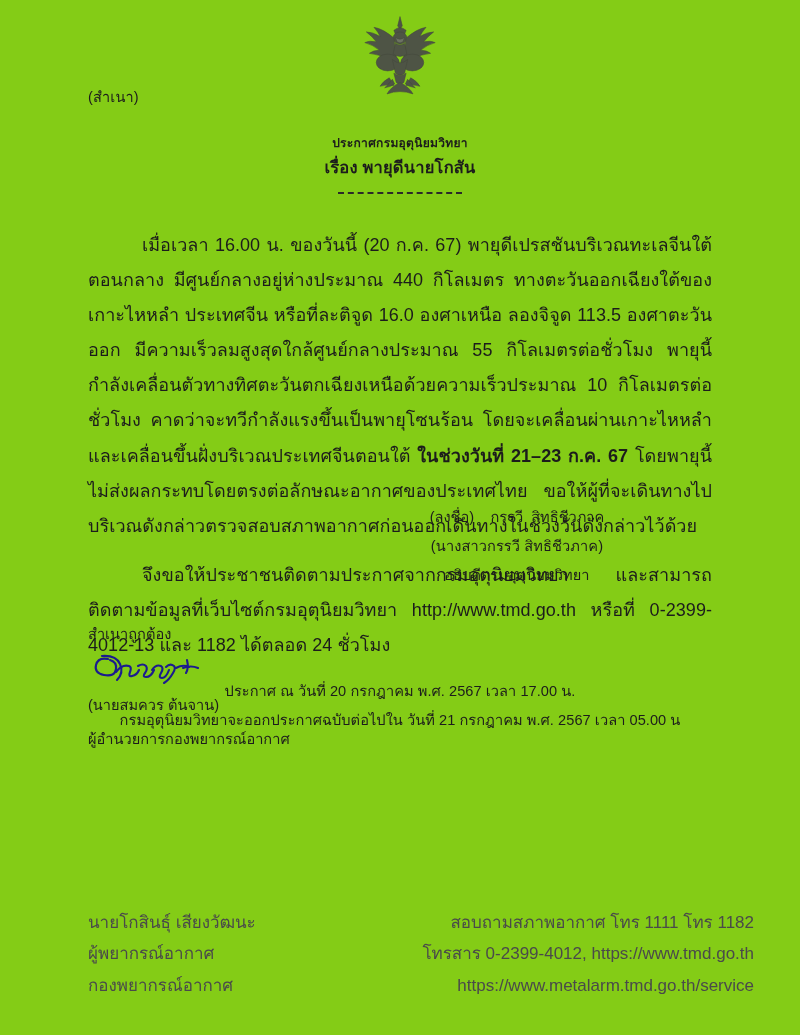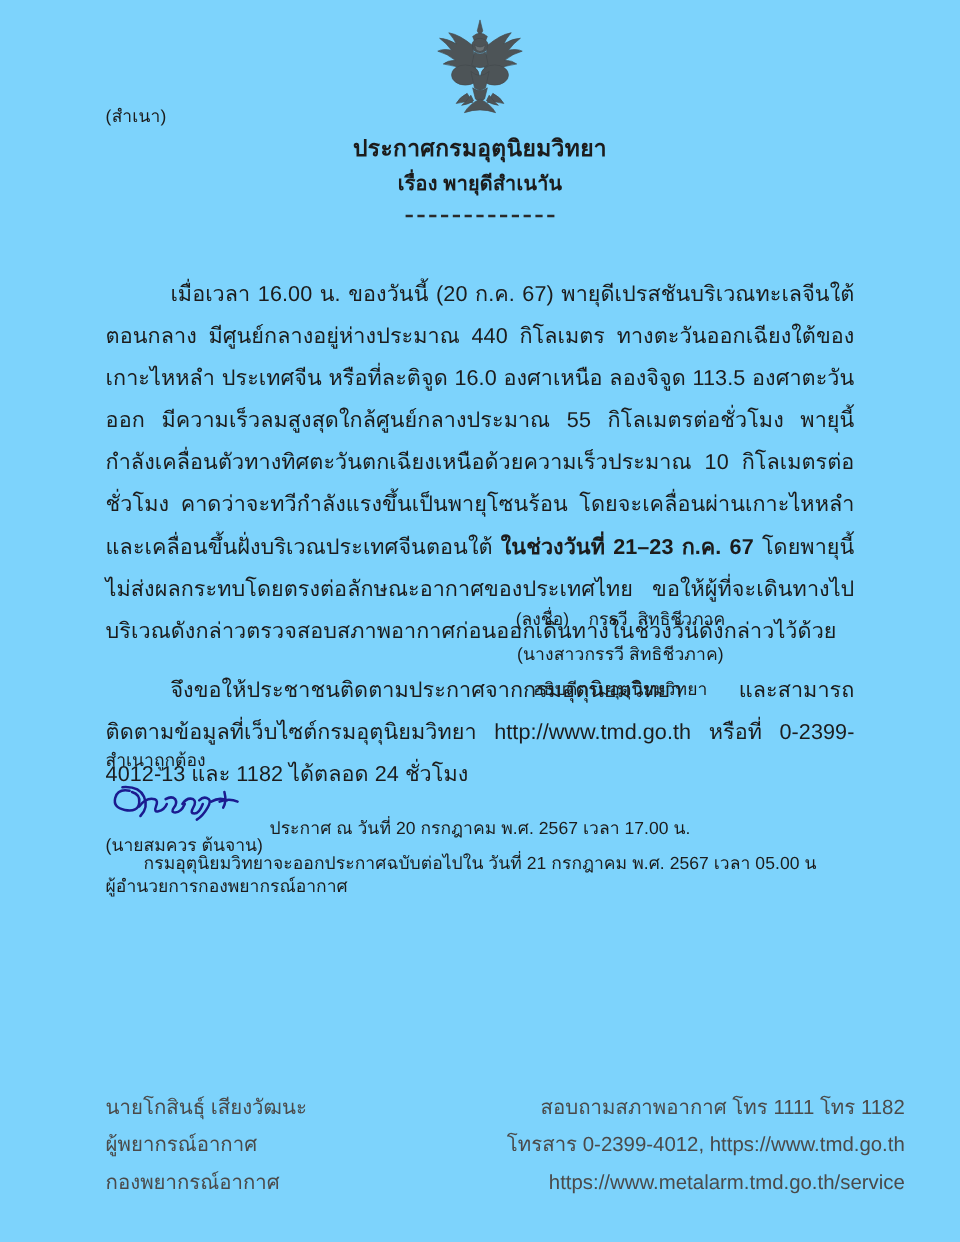--- a/index.html
+++ b/index.html
@@ -12,21 +12,21 @@
     width: 800px;
     height: 1035px;
     position: relative;
     font-family: "Liberation Sans", "DejaVu Sans", sans-serif;
     color: #1c1c1c;
     overflow: hidden;
   }
   .page {
     position: absolute;
     inset: 0;
-    background: #7dd3fc;
+    background: #84cc16;
   }
 
   
   .emblem-wrap {
     position: absolute;
     top: 12px;
     left: 0;
     width: 800px;
     text-align: center;
   }
@@ -48,24 +48,25 @@
 
   
   .head-block {
     position: absolute;
     top: 110px;
     left: 0;
     width: 800px;
     text-align: center;
   }
   .title {
-    font-size: 19px;
+    font-size: 12px;
     font-weight: bold;
     letter-spacing: .3px;
     line-height: 1.55;
+    margin-top: 24px;
   }
   .subject {
     font-size: 16.5px;
     font-weight: bold;
     line-height: 1.75;
     letter-spacing: .2px;
   }
   .issue {
     font-size: 16.5px;
     font-weight: bold;
@@ -190,21 +191,21 @@
 
         <path d="M60 92 q-12 6 -17 15 q17 -6 34 0 q-5 -9 -17 -15 Z"></path>
       </g>
     </svg>
   </div>
 
   <div class="copy-mark">(สำเนา)</div>
 
   <div class="head-block">
     <div class="title">ประกาศกรมอุตุนิยมวิทยา</div>
-    <div class="subject">เรื่อง พายุดีสำเนาัน</div>
+    <div class="subject">เรื่อง พายุดีนายโกสัน</div>
     <div class="rule"></div>
   </div>
 
   <div class="body-block">
     <p class="para"><span>เมื่อเวลา 16.00 น. ของวันนี้ (20 ก.ค. 67) พายุดีเปรสชันบริเวณทะเลจีนใต้ตอนกลาง มีศูนย์กลางอยู่ห่างประมาณ 440 กิโลเมตร ทางตะวันออกเฉียงใต้ของเกาะไหหลำ ประเทศจีน หรือที่ละติจูด 16.0 องศาเหนือ ลองจิจูด 113.5 องศาตะวันออก มีความเร็วลมสูงสุดใกล้ศูนย์กลางประมาณ 55 กิโลเมตรต่อชั่วโมง พายุนี้กำลังเคลื่อนตัวทางทิศตะวันตกเฉียงเหนือด้วยความเร็วประมาณ 10 กิโลเมตรต่อชั่วโมง คาดว่าจะทวีกำลังแรงขึ้นเป็นพายุโซนร้อน โดยจะเคลื่อนผ่านเกาะไหหลำ และเคลื่อนขึ้นฝั่งบริเวณประเทศจีนตอนใต้</span> <span class="bold">ในช่วงวันที่ 21–23 ก.ค. 67</span> <span>โดยพายุนี้ไม่ส่งผลกระทบโดยตรงต่อลักษณะอากาศของประเทศไทย ขอให้ผู้ที่จะเดินทางไปบริเวณดังกล่าวตรวจสอบสภาพอากาศก่อนออกเดินทางในช่วงวันดังกล่าวไว้ด้วย</span></p>
 
     <p class="para">จึงขอให้ประชาชนติดตามประกาศจากกรมอุตุนิยมวิทยา และสามารถติดตามข้อมูลที่เว็บไซต์กรมอุตุนิยมวิทยา http://www.tmd.go.th หรือที่ 0-2399-4012-13 และ 1182 ได้ตลอด 24 ชั่วโมง</p>
 
     <div class="announce-wrap">
       <p class="centerline">ประกาศ ณ วันที่ 20 กรกฎาคม พ.ศ. 2567 เวลา 17.00 น.</p>

